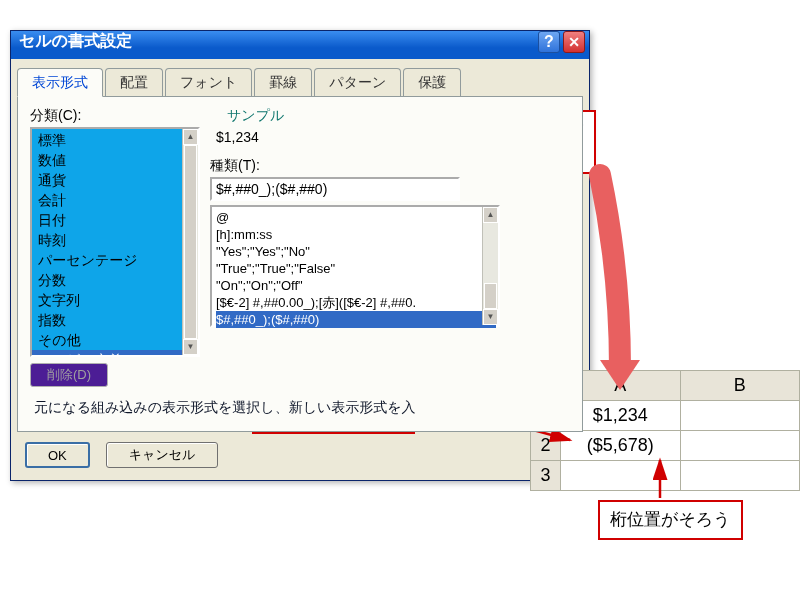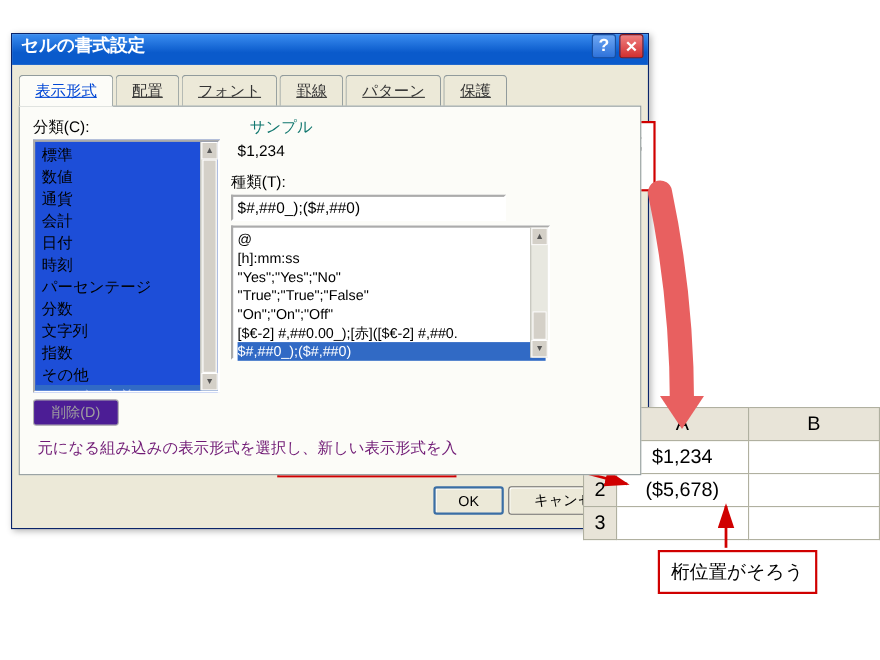--- a/index.html
+++ b/index.html
@@ -54,21 +54,20 @@
   .tab {
     padding: 5px 14px 4px;
     border: 1px solid #919b9c;
     border-bottom: none;
     border-radius: 4px 4px 0 0;
     background: #ece9d8;
     font-size: 14px;
     color: #333;
     position: relative;
     top: 1px;
-    text-decoration: underline;
   }
   .tab.active {
     background: #fcfcf8;
     border-bottom: 1px solid #fcfcf8;
     color: #0046d5;
     font-weight: normal;
     z-index: 2;
   }
   .tabpanel {
     border: 1px solid #919b9c;
@@ -79,21 +78,21 @@
     padding: 10px 12px 14px;
   }
   .row { display: flex; }
   .leftcol { width: 180px; }
   .rightcol { flex: 1; }
   .label { font-size: 14px; margin-bottom: 2px; display:block;}
   .listbox {
     width: 170px;
     height: 230px;
     border: 2px inset #fff;
-    background: #1d4ed8;
+    background: #0ea5e9;
     overflow: hidden;
     padding: 1px 0;
     position: relative;
   }
   .listbox .item {
     padding: 1px 6px;
     font-size: 14px;
     line-height: 18px;
     color: #000;
   }
@@ -138,25 +137,25 @@
     position: absolute;
     right: 0; top: 0; bottom: 0;
     width: 16px;
     background: #e8e8e0;
     border-left: 1px solid #c0c0b8;
     display:flex; flex-direction:column;
   }
   .sb .ar { height:16px; background:#d4d0c8; border:1px solid #fff; font-size:8px; text-align:center; line-height:14px; color:#555;}
   .sb .track{flex:1; position:relative;}
   .sb .thumb{position:absolute; left:1px; right:1px; background:#d4d0c8; border:1px solid #fff;}
-  .helptext { font-size: 14px; padding: 12px 4px 0; color:#701a75;}
+  .helptext { font-size: 14px; padding: 12px 4px 0; color:#0f172a;}
   .buttons {
     display: flex;
-    justify-content: flex-end;
-    gap: 4px;
+    justify-content: flex-start;
+    gap: 16px;
     padding: 10px 14px 12px;
   }
   .btn-std {
     padding: 3px 22px;
     border: 1px solid #707070;
     background: #ece9d8;
     border-radius: 3px;
     font-size: 13px;
     box-shadow: inset 1px 1px 0 #fff;
   }

